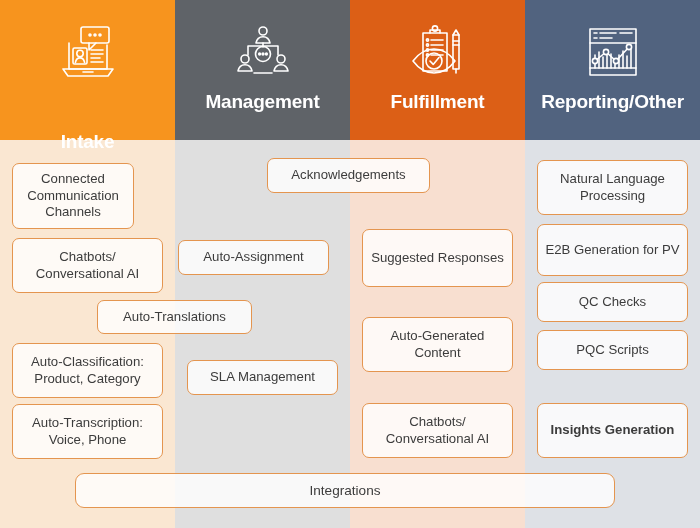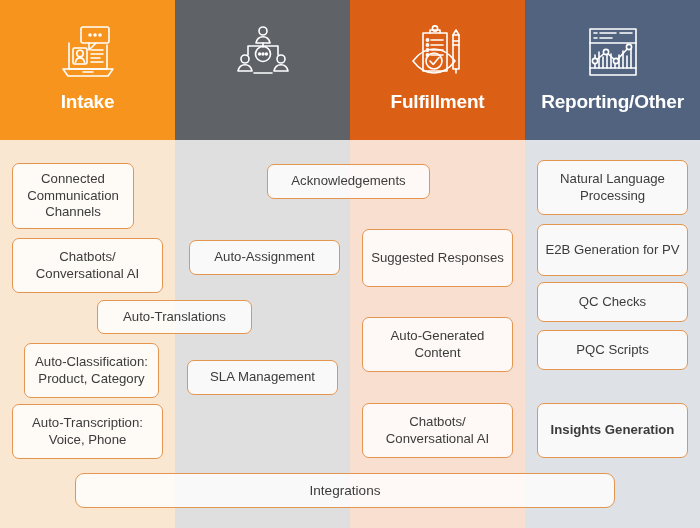--- a/index.html
+++ b/index.html
@@ -46,21 +46,21 @@
   .header-col {
     width: 175px;
     height: 140px;
     display: flex;
     flex-direction: column;
     align-items: center;
     justify-content: flex-start;
     box-sizing: border-box;
     padding-top: 21px;
   }
-  .h-intake  { background: #f7941e; }
+  .h-intake  { background: #f7941e; gap: 40px; }
   .h-mgmt    { background: #5f6368; }
   .h-fulfil  { background: #dc5f16; }
   .h-report  { background: #51637f; }
 
   .header-icon {
     width: 62px;
     height: 62px;
     display: block;
   }
   .header-title {
@@ -149,20 +149,21 @@
           <circle cx="27.6" cy="33" r="0.9"></circle>
             <circle cx="31" cy="33" r="0.9"></circle>
             <circle cx="34.4" cy="33" r="0.9"></circle>
           <circle cx="13" cy="38" r="4"></circle>
           <path d="M6 50c0.8-4.2 3.5-6.3 7-6.3s6.2 2.1 7 6.3z"></path>
           <circle cx="49" cy="38" r="4"></circle>
           <path d="M42 50c0.8-4.2 3.5-6.3 7-6.3s6.2 2.1 7 6.3z"></path>
           <path d="M22 52 H40"></path>
         </svg>
       </span>
+      <span class="header-title">Management</span>
     </div>
 
     <div class="header-col h-fulfil" style="background: rgb(220, 95, 22);">
       <span class="header-icon">
         <svg viewBox="0 0 62 62" width="62" height="62" fill="none" stroke="#ffffff" stroke-width="1.6" stroke-linecap="round" stroke-linejoin="round">
           <path d="M16 12 H40 V50 H16 Z"></path>
           <path d="M23 12 V9 H33 V12"></path>
           <circle cx="28" cy="7.5" r="2.6"></circle>
           <circle cx="20.5" cy="19" r="1.1"></circle>
             <path d="M24 19 H36"></path>
@@ -208,33 +209,33 @@
   <div id="cards-layer">
       <div class="card" style="left: 12px; top: 163px; width: 122px; height: 66px;">
         <span>Connected Communication Channels</span>
       </div>
       <div class="card" style="left: 12px; top: 238px; width: 151px; height: 55px;">
         <span>Chatbots/ Conversational AI</span>
       </div>
       <div class="card" style="left: 97px; top: 300px; width: 155px; height: 34px;">
         <span>Auto-Translations</span>
       </div>
-      <div class="card" style="left: 24px; top: 343px; width: 135px; height: 55px;">
+      <div class="card" style="left: 12px; top: 343px; width: 151px; height: 55px;">
         <span>Auto-Classification: Product, Category</span>
       </div>
       <div class="card" style="left: 12px; top: 404px; width: 151px; height: 55px;">
         <span>Auto-Transcription: Voice, Phone</span>
       </div>
-      <div class="card" style="left: 189px; top: 240px; width: 151px; height: 35px;">
+      <div class="card" style="left: 178px; top: 240px; width: 151px; height: 35px;">
         <span>Auto-Assignment</span>
       </div>
       <div class="card" style="left: 187px; top: 360px; width: 151px; height: 35px;">
         <span>SLA Management</span>
       </div>
-      <div class="card" style="left: 267px; top: 164px; width: 163px; height: 35px;">
+      <div class="card" style="left: 267px; top: 158px; width: 163px; height: 35px;">
         <span>Acknowledgements</span>
       </div>
       <div class="card" style="left: 362px; top: 229px; width: 151px; height: 58px;">
         <span>Suggested Responses</span>
       </div>
       <div class="card" style="left: 362px; top: 317px; width: 151px; height: 55px;">
         <span>Auto-Generated Content</span>
       </div>
       <div class="card" style="left: 362px; top: 403px; width: 151px; height: 55px;">
         <span>Chatbots/ Conversational AI</span>

